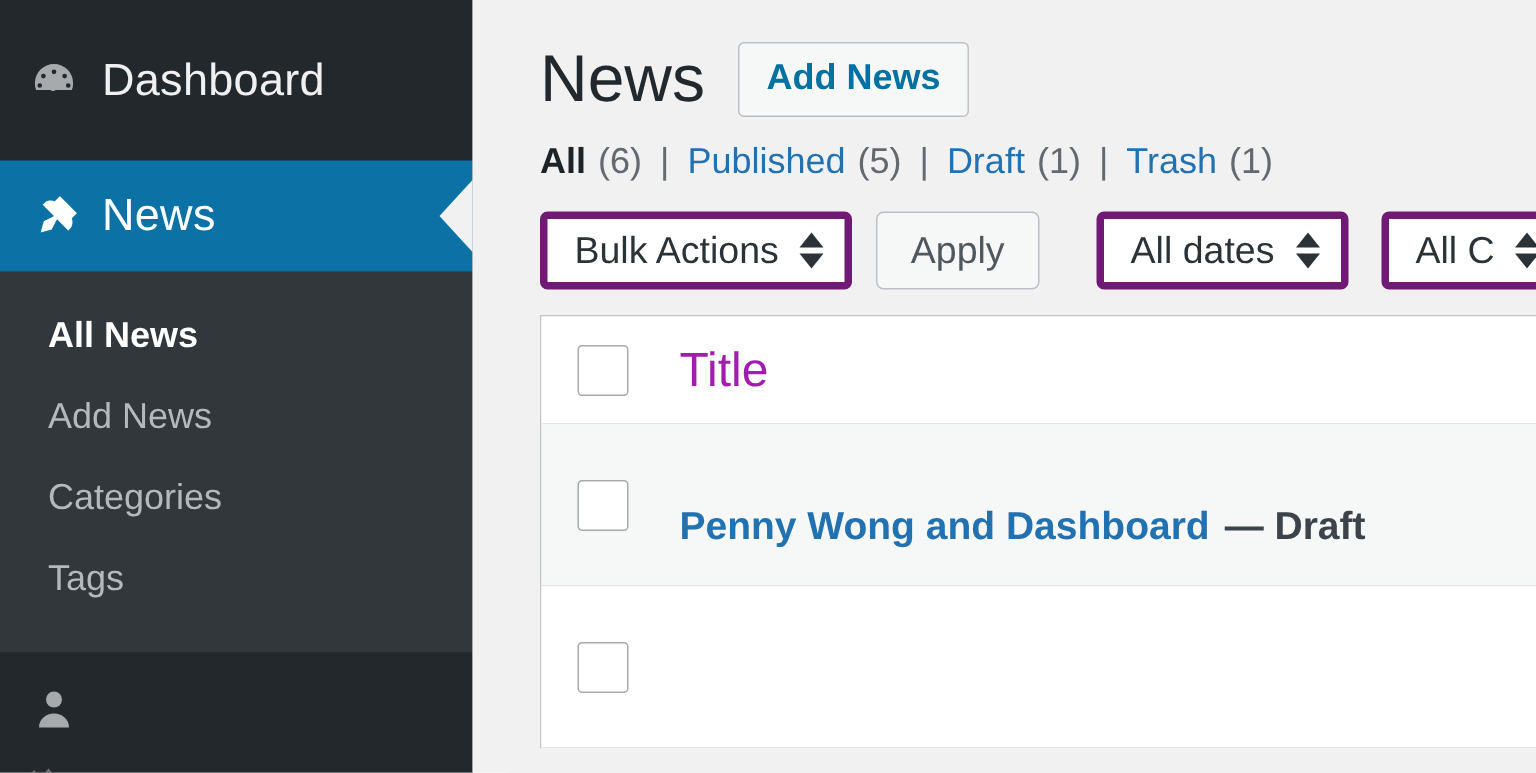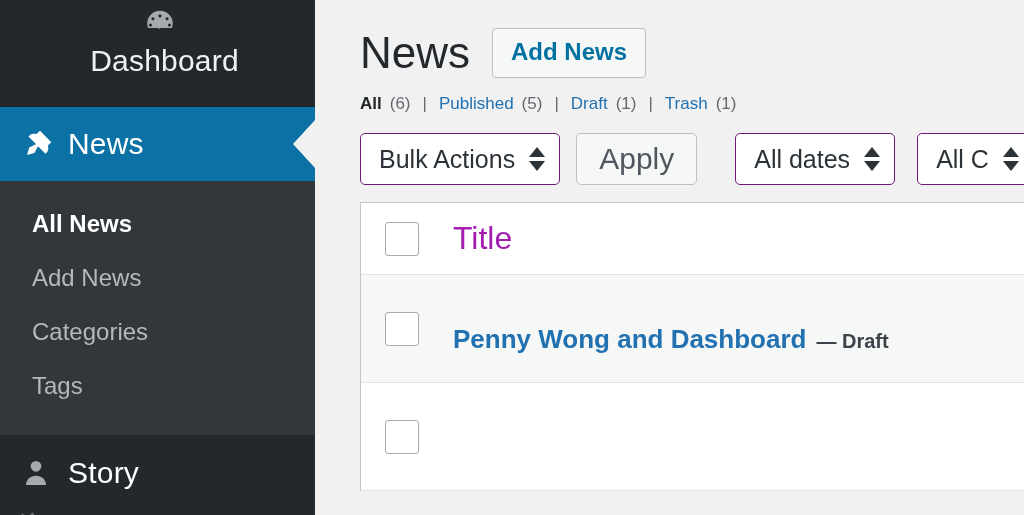--- a/index.html
+++ b/index.html
@@ -16,21 +16,20 @@
     width: 315px; height: 515px;
     background: #23282d;
     position: relative;
     flex: 0 0 315px;
   }
   .menu-top {
     height: 107px;
     background: #23282d;
     display: flex; align-items: center;
     padding-left: 14px;
-    flex-direction: column;
   }
   .menu-current {
     height: 74px;
     background: #0c72a5;
     display: flex; align-items: center;
     padding-left: 14px;
     position: relative;
   }
   .menu-current .flyout-arrow {
     position: absolute; right: 0; top: 50%;
@@ -124,39 +123,39 @@
     font-weight: bold;
     cursor: pointer;
     white-space: nowrap;
     line-height: 1.15;
   }
 
   
   .subsubsub {
     display: flex; align-items: baseline;
     margin-top: 16px;
-    font-size: 17px;
+    font-size: 24px;
     white-space: nowrap;
   }
   .subsub-li { display: flex; align-items: baseline; }
   .subsub-link { color: #2271b1; cursor: pointer; }
   .subsub-link.current { color: #1d2327; font-weight: bold; }
   .subsub-count { color: #646970; margin-left: 8px; }
   .subsub-sep { color: #646970; margin: 0 12px; }
 
   
   .tablenav {
     display: flex; align-items: center;
     margin-top: 18px;
     height: 54px;
   }
   .wp-select {
     position: relative;
     background: #ffffff;
-    border: 1px solid #701a75;
+    border: 5px solid #701a75;
     border-radius: 5px;
     height: 52px;
     display: flex; align-items: center;
     padding: 0 44px 0 18px;
     font-size: 25px;
     color: #2c3338;
     cursor: pointer;
     white-space: nowrap;
   }
   .wp-select .arrows {
@@ -174,21 +173,21 @@
   .wp-select .arrows i.up { border-bottom: 10px solid #2c3338; margin-bottom: 4px; }
   .wp-select .arrows i.dn { border-top: 10px solid #2c3338; }
 
   #apply-button {
     margin-left: 16px;
     height: 52px;
     background: #f6f7f7;
     border: 1px solid #bcbfc3;
     border-radius: 5px;
     padding: 0 22px;
-    font-size: 30px;
+    font-size: 25px;
     color: #50575e;
     cursor: pointer;
     white-space: nowrap;
   }
   #all-dates-select { margin-left: 38px; }
   #all-categories-select { margin-left: 22px; }
 
   
   #posts-table {
     margin-top: 16px;
@@ -226,21 +225,21 @@
   .tbl-row.header .col-title { font-weight: 400; }
   .row-title {
     margin-left: 34px;
     font-size: 26px;
     font-weight: bold;
     color: #2271b1;
     white-space: nowrap;
     cursor: pointer;
   }
   .row-status {
-    font-size: 20px;
+    font-size: 26px;
     font-weight: bold;
     color: #3c434a;
     margin-left: 10px;
     white-space: nowrap;
     margin-top: 28px;
   }
   .title-wrap { display: flex; align-items: baseline; white-space: nowrap; }
 </style>
 </head>
 <body>
@@ -275,21 +274,20 @@
       <div class="submenu-item">Tags</div>
     </div>
 
     <div class="menu-story">
       <span class="menu-icon">
         <svg width="32" height="32" viewBox="0 0 24 24">
           <circle cx="12" cy="7" r="4" fill="#a7aaad"></circle>
           <path fill="#a7aaad" d="M4.5 21c0-4.1 3.4-7 7.5-7s7.5 2.9 7.5 7H4.5z"></path>
         </svg>
       </span>
-      <span class="menu-label">Story</span>
     </div>
 
     <div class="menu-partial">
       <span class="sliver"></span>
     </div>
   </div>
 
   <div id="main">
 
     <div class="page-header">

